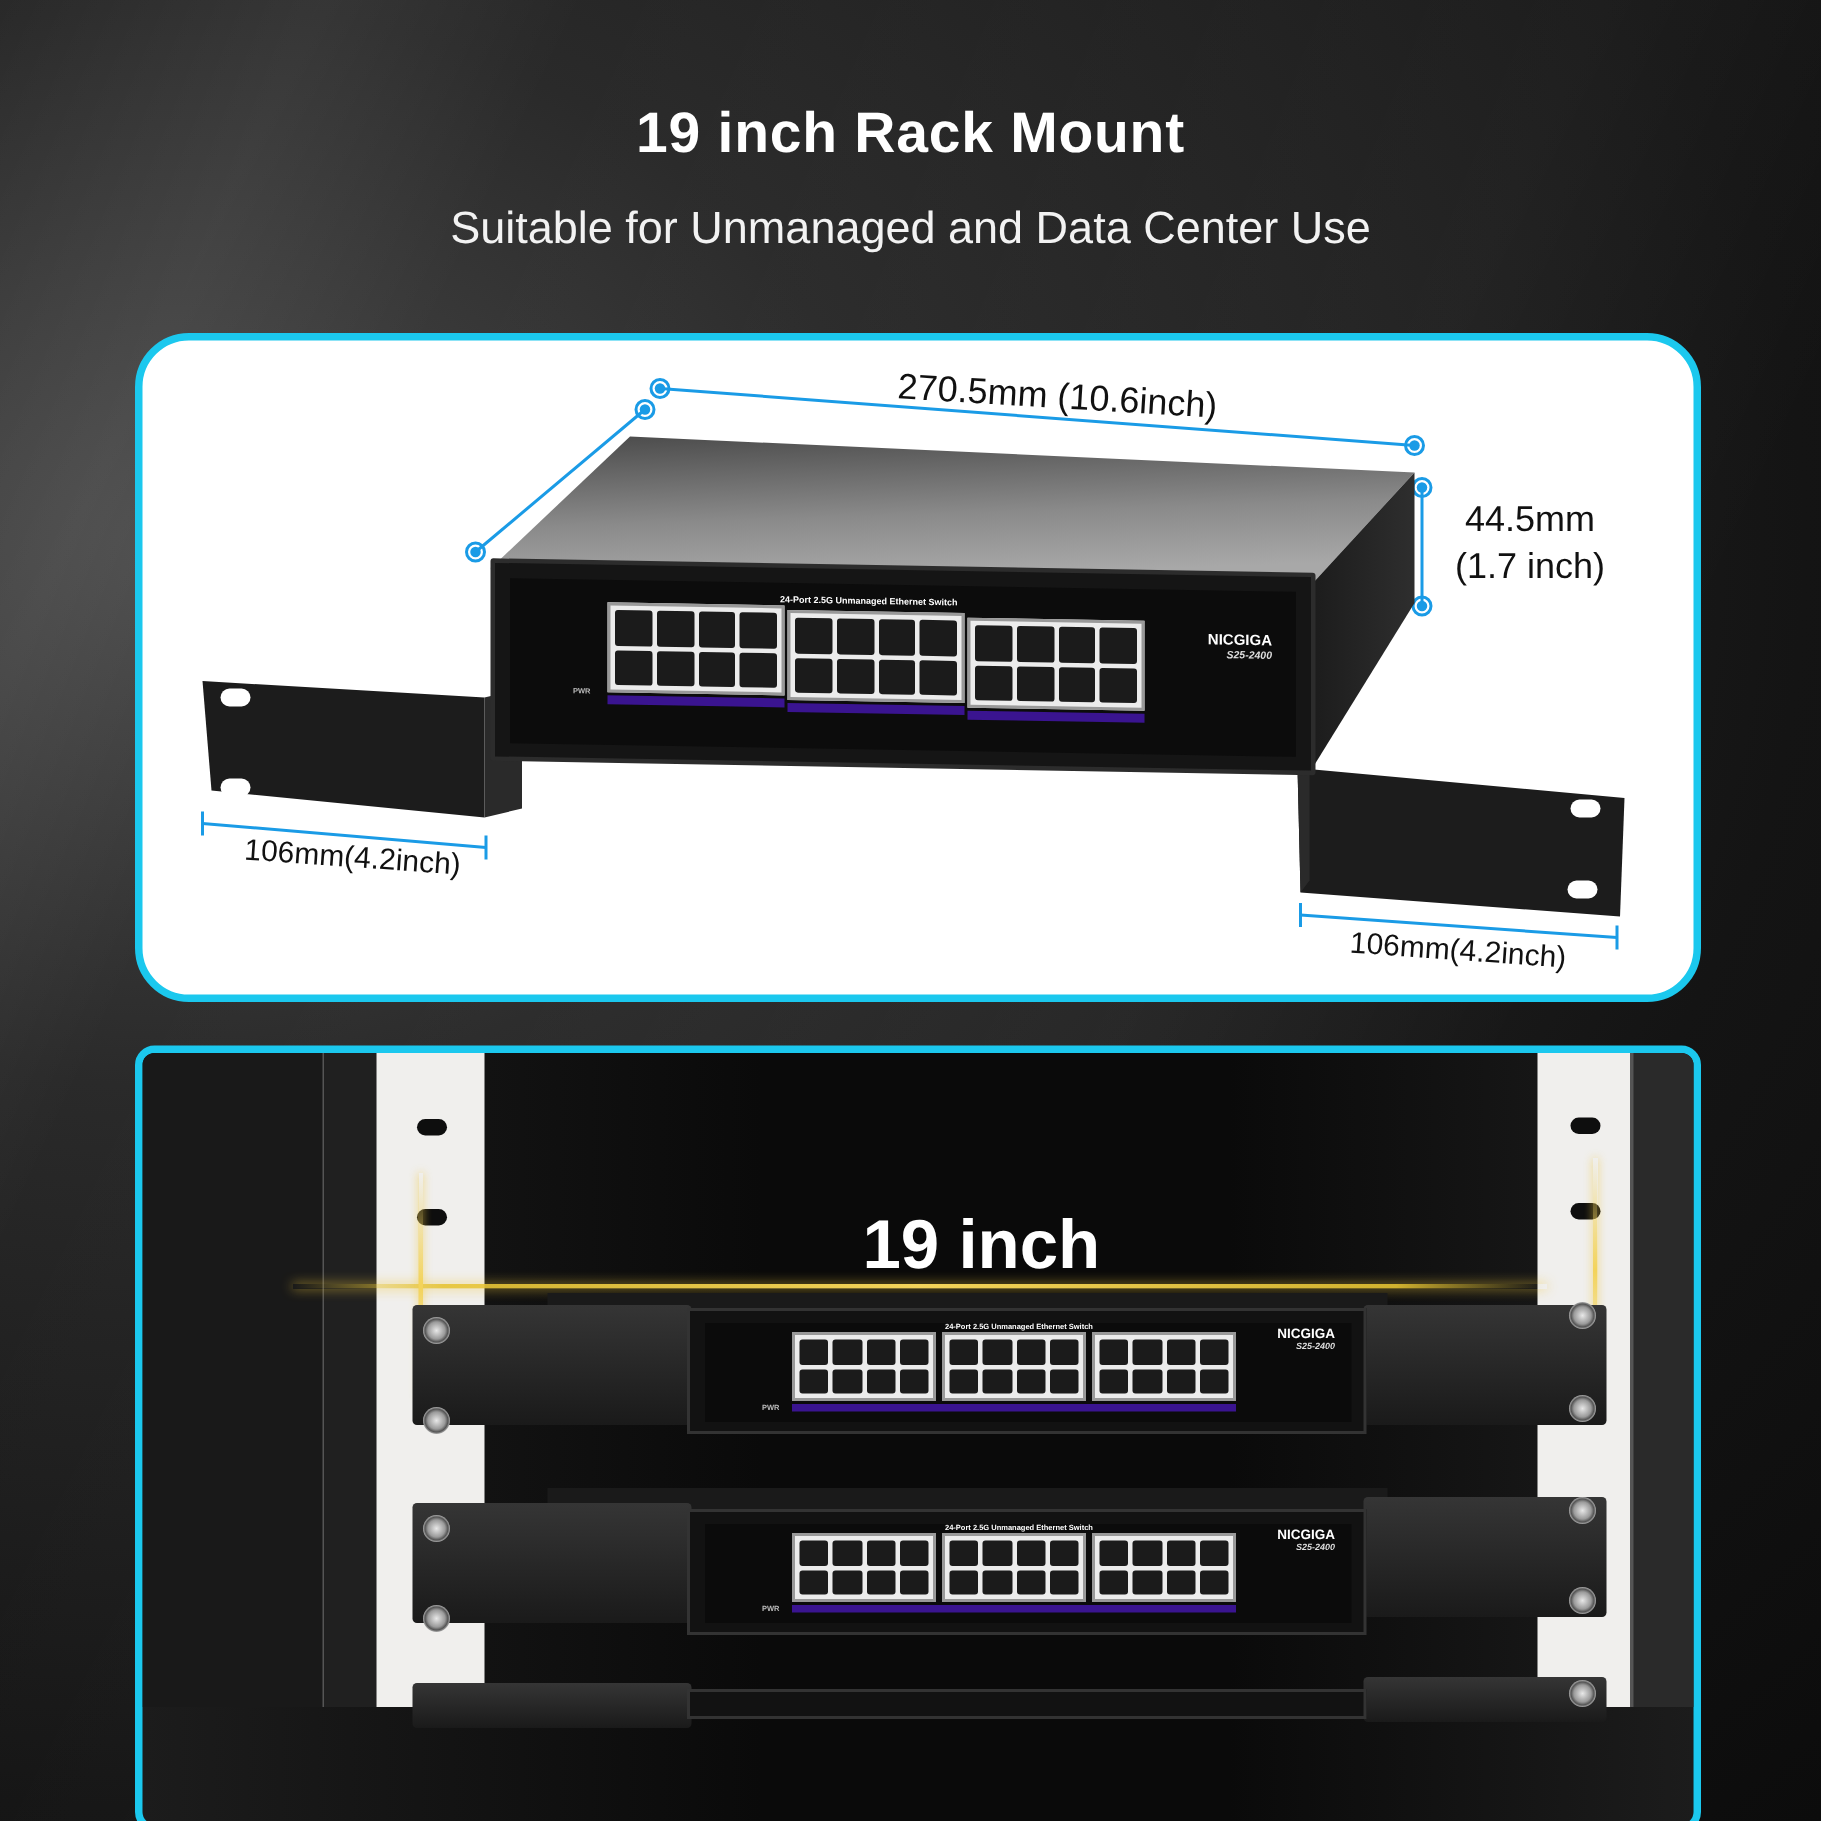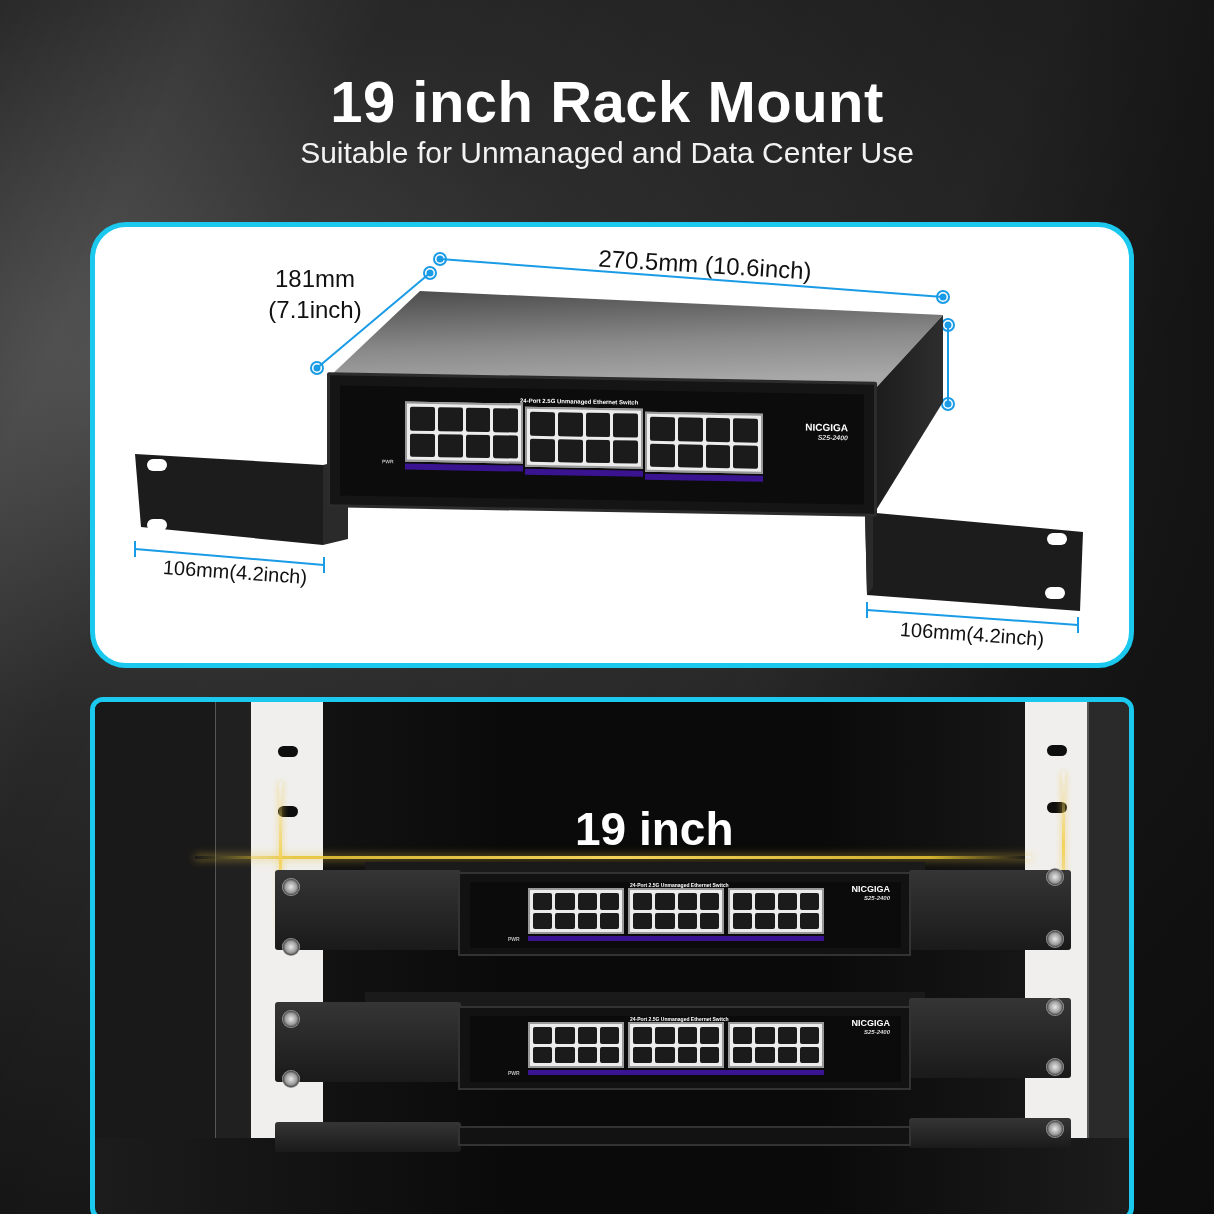--- a/index.html
+++ b/index.html
@@ -9,21 +9,21 @@
       font-family: "Liberation Sans", sans-serif;
       background: radial-gradient(ellipse at 10% 30%, #4a4a4a 0%, #2a2a2a 30%, #141414 70%, #0c0c0c 100%);
     }
     .sheen {
       position: absolute; left: 0; top: 0; width: 1214px; height: 1214px;
       background: linear-gradient(115deg, rgba(255,255,255,0) 0%, rgba(255,255,255,0.06) 12%, rgba(255,255,255,0) 22%, rgba(255,255,255,0.04) 60%, rgba(255,255,255,0) 75%);
       pointer-events: none;
     }
     .title {
       position: absolute; top: 68px; left: 0; width: 1214px; text-align: center;
-      color: #fff; font-weight: bold; font-size: 58px; letter-spacing: 0.5px;
+      color: #fff; font-weight: bold; font-size: 38px; letter-spacing: 0.5px;
     }
     .subtitle {
       position: absolute; top: 136px; left: 0; width: 1214px; text-align: center;
       color: #f2f2f2; font-size: 30px;
     }
     
     .panel-top {
       position: absolute; left: 90px; top: 222px; width: 1044px; height: 446px;
       background: #fff; border: 5px solid #1bc8ee; border-radius: 36px;
       overflow: hidden;
@@ -194,25 +194,25 @@
         <div class="port"></div>
     </div>
     <div class="led-strip" style="left:75px; top:87px; width:118px;"></div>
     <div class="led-strip" style="left:195px; top:90px; width:118px;"></div>
     <div class="led-strip" style="left:315px; top:93px; width:118px;"></div>
     <div class="pwr" style="left:52px; top:82px; font-size:5px;">PWR</div>
     <div class="brand" style="left:450px; top:38px; width:68px; font-size:10px;">NICGIGA</div>
     <div class="model" style="left:450px; top:50px; width:68px; font-size:7px;">S25-2400</div>
   </div>
 
-  <div class="dim-label" style="left:150px; top:36px; width:140px;">
-    <div>181mm</div>
-    <div>(7.1inch)</div>
+  <div class="dim-label" style="left:480px; top:22px; width:260px; transform: rotate(3.5deg);">270.5mm (10.6inch)</div>
+  <div class="dim-label" style="left:860px; top:104px; width:130px;">
+    <div>44.5mm</div>
+    <div>(1.7 inch)</div>
   </div>
-  <div class="dim-label" style="left:480px; top:22px; width:260px; transform: rotate(3.5deg);">270.5mm (10.6inch)</div>
   <div class="dim-label" style="left:50px; top:330px; width:180px; font-size:20px; transform: rotate(4deg);">106mm(4.2inch)</div>
   <div class="dim-label" style="left:787px; top:392px; width:180px; font-size:20px; transform: rotate(4deg);">106mm(4.2inch)</div>
 </div>
 
 <div class="panel-bot">
 
   <div class="shelf" style="left:0; top:0; width:120px; height:436px; background:#191919;"></div>
   <div class="shelf" style="left:120px; top:0; width:36px; height:436px; background:#202020; border-left:1px solid #555;"></div>
 
   <div class="rail" style="left:156px; top:0; width:72px; height:436px;"></div>

